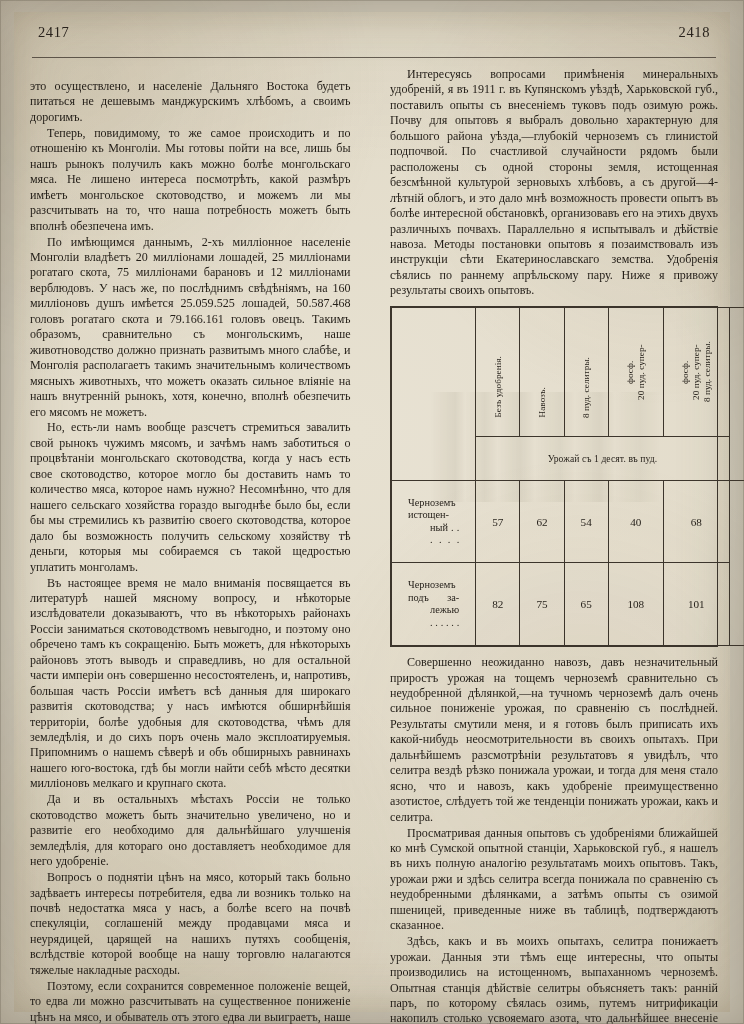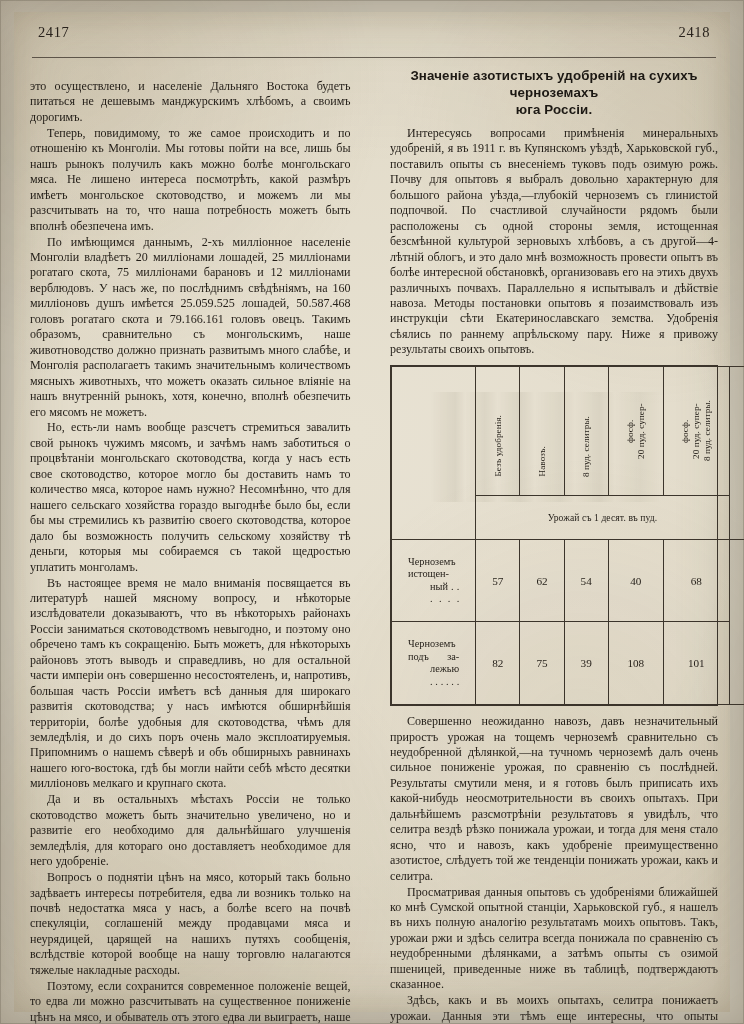--- a/index.html
+++ b/index.html
@@ -269,24 +269,20 @@
         <p class="para">Въ настоящее время не мало вниманія посвящается въ литературѣ нашей мясному вопросу, и нѣкоторые изслѣдователи доказываютъ, что въ нѣкоторыхъ районахъ Россіи заниматься скотоводствомъ невыгодно, и поэтому оно обречено тамъ къ сокращенію. Быть можетъ, для нѣкоторыхъ районовъ этотъ выводъ и справедливъ, но для остальной части имперіи онъ совершенно несостоятеленъ, и, напротивъ, большая часть Россіи имѣетъ всѣ данныя для широкаго развитія скотоводства; у насъ имѣются обширнѣйшія территоріи, болѣе удобныя для скотоводства, чѣмъ для земледѣлія, и до сихъ поръ очень мало эксплоатируемыя. Припомнимъ о нашемъ сѣверѣ и объ обширныхъ равнинахъ нашего юго-востока, гдѣ бы могли найти себѣ мѣсто десятки милліоновъ мелкаго и крупнаго скота.</p>
         <p class="para">Да и въ остальныхъ мѣстахъ Россіи не только скотоводство можетъ быть значительно увеличено, но и развитіе его необходимо для дальнѣйшаго улучшенія земледѣлія, для котораго оно доставляетъ необходимое для него удобреніе.</p>
         <p class="para">Вопросъ о поднятіи цѣнъ на мясо, который такъ больно задѣваетъ интересы потребителя, едва ли возникъ только на почвѣ недостатка мяса у насъ, а болѣе всего на почвѣ спекуляціи, соглашеній между продавцами мяса и неурядицей, царящей на нашихъ путяхъ сообщенія, вслѣдствіе которой вообще на нашу торговлю налагаются тяжелые накладные расходы.</p>
         <p class="para">Поэтому, если сохранится современное положеніе вещей, то едва ли можно разсчитывать на существенное пониженіе цѣнъ на мясо, и обыватель отъ этого едва ли выиграетъ, наше же скотоводство можетъ въ значительной степени пострадать. Казалось бы, что болѣе цѣлесообразно увлекаться поменьше ввозомъ къ намъ монгольскаго мяса, а позаботиться побольше о своемъ собственномъ скотоводствѣ.</p>
 
       </div>
 
       <div class="col-gap"></div>
 
       <div class="col col-right">
-        <h2 class="art-head">
-          <span>Значеніе азотистыхъ удобреній на сухихъ черноземахъ</span>
-          <span class="l2">юга Россіи.</span>
-        </h2>
 
         <p class="para">Интересуясь вопросами примѣненія минеральныхъ удобреній, я въ 1911 г. въ Купянскомъ уѣздѣ, Харьковской губ., поставилъ опыты съ внесеніемъ туковъ подъ озимую рожь. Почву для опытовъ я выбралъ довольно характерную для большого района уѣзда,—глубокій черноземъ съ глинистой подпочвой. По счастливой случайности рядомъ были расположены съ одной стороны земля, истощенная безсмѣнной культурой зерновыхъ хлѣбовъ, а съ другой—4-лѣтній облогъ, и это дало мнѣ возможность провести опытъ въ болѣе интересной обстановкѣ, организовавъ его на этихъ двухъ различныхъ почвахъ. Параллельно я испытывалъ и дѣйствіе навоза. Методы постановки опытовъ я позаимствовалъ изъ инструкціи сѣти Екатеринославскаго земства. Удобренія сѣялись по раннему апрѣльскому пару. Ниже я привожу результаты своихъ опытовъ.</p>
 
         <div class="tbl-wrap">
           <table class="data">
             <tbody>
               <tr>
                 <td class="corner-blank" rowspan="2"></td>
                 <td class="rot-head">
                   <div class="rot-inner">Безъ удобренія.</div>
@@ -334,21 +330,21 @@
                 </td>
               </tr>
 
               <tr>
                 <td class="rowlabel">
                   <span class="lab">Черноземъ подъ за-</span>
                   <span class="lab2">лежью  .  .  .  .  .  .</span>
                 </td>
                 <td class="num">82</td>
                 <td class="num">75</td>
-                <td class="num">39</td>
+                <td class="num">65</td>
                 <td class="num">108</td>
                 <td class="num">101</td>
               </tr>
             </tbody>
           </table>
         </div>
 
         <p class="para">Совершенно неожиданно навозъ, давъ незначительный приростъ урожая на тощемъ черноземѣ сравнительно съ неудобренной дѣлянкой,—на тучномъ черноземѣ далъ очень сильное пониженіе урожая, по сравненію съ послѣдней. Результаты смутили меня, и я готовъ былъ приписать ихъ какой-нибудь неосмотрительности въ своихъ опытахъ. При дальнѣйшемъ разсмотрѣніи результатовъ я увидѣлъ, что селитра вездѣ рѣзко понижала урожаи, и тогда для меня стало ясно, что и навозъ, какъ удобреніе преимущественно азотистое, слѣдуетъ той же тенденціи понижать урожаи, какъ и селитра.</p>
         <p class="para">Просматривая данныя опытовъ съ удобреніями ближайшей ко мнѣ Сумской опытной станціи, Харьковской губ., я нашелъ въ нихъ полную аналогію результатамъ моихъ опытовъ. Такъ, урожаи ржи и здѣсь селитра всегда понижала по сравненію съ неудобренными дѣлянками, а затѣмъ опыты съ озимой пшеницей, приведенные ниже въ таблицѣ, подтверждаютъ сказанное.</p>
         <p class="para">Здѣсь, какъ и въ моихъ опытахъ, селитра понижаетъ урожаи. Данныя эти тѣмъ еще интересны, что опыты производились на истощенномъ, выпаханномъ черноземѣ. Опытная станція дѣйствіе селитры объясняетъ такъ: ранній паръ, по которому сѣялась озимь, путемъ нитрификаціи накопилъ столько усвояемаго азота, что дальнѣйшее внесеніе его было уже излишнимъ. По моему мнѣнію, если это такъ, то селитра не должна была бы дать отрицательнаго эффекта и только, но она почему-то понижаетъ урожаи. Поэтому, вполнѣ соглашаясь съ мнѣніемъ почтенныхъ опытниковъ, что хорошій ранній паръ къ посѣву озими накопляетъ вполнѣ достаточное количество азота, и поэтому внесеніе селитры является ненужнымъ, я, все-же, не могу въ этомъ видѣть также и причину пониженія урожая, если внести селитру.</p>

